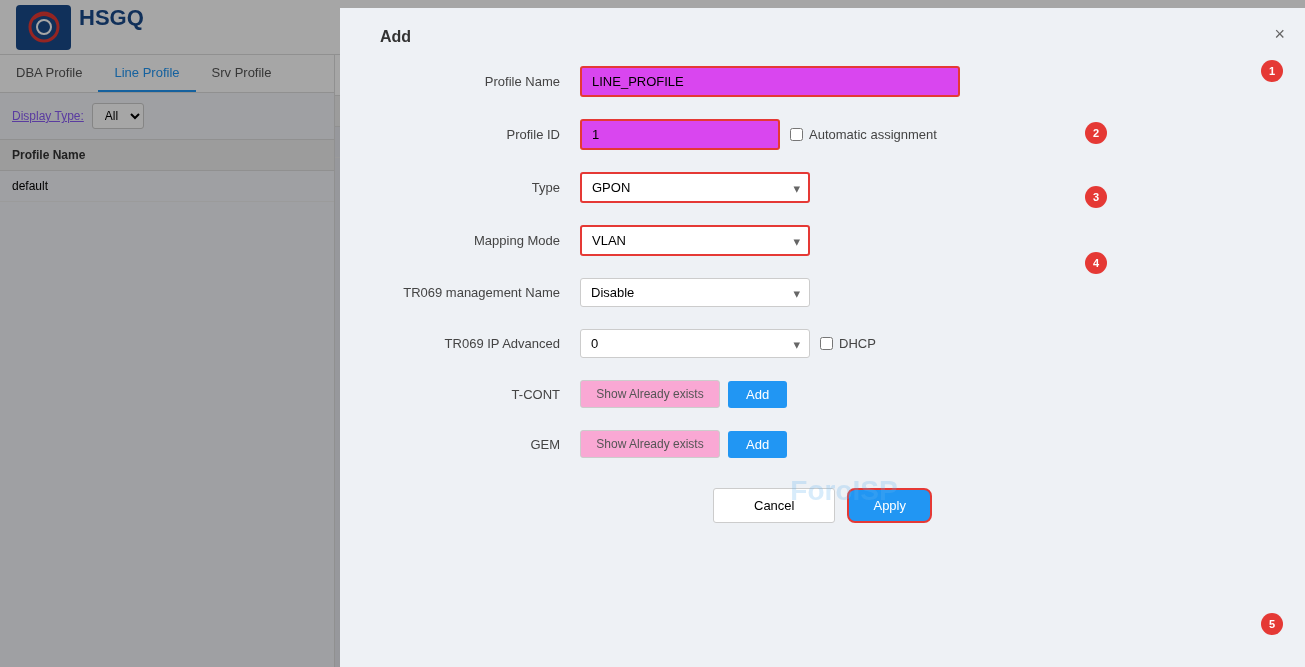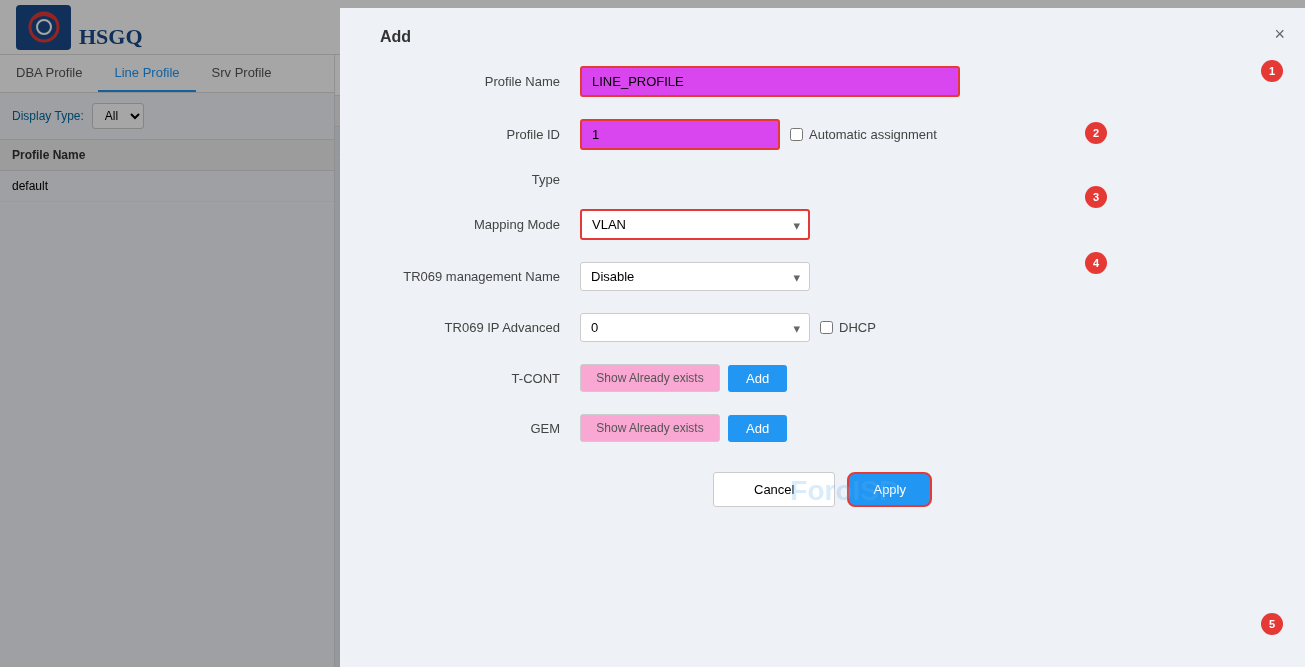--- a/index.html
+++ b/index.html
@@ -2,35 +2,35 @@
 <html><head>
   <meta charset="utf-8">
   <style>
     * { box-sizing: border-box; margin: 0; padding: 0; }
     body { font-family: Arial, sans-serif; font-size: 13px; background: #e8eaf0; width: 1305px; height: 667px; overflow: hidden; position: relative; }
 
     
     .topnav {
       display: flex; align-items: center; background: #fff; height: 55px; padding: 0 16px; border-bottom: 1px solid #ddd; position: absolute; top: 0; left: 0; right: 0; z-index: 1;
     }
-    .logo { display: flex; align-items: flex-end; margin-right: auto; font-family: Liberation Serif, serif; }
+    .logo { display: flex; align-items: flex-start; margin-right: auto; }
     .logo-box { width: 55px; height: 45px; background: #1a4a8a; border-radius: 4px; display: flex; align-items: center; justify-content: center; margin-right: 8px; }
     .logo-text { font-size: 22px; font-weight: bold; color: #1a4a8a; }
     .nav-links { display: flex; gap: 20px; }
     .nav-link { color: #555; text-decoration: none; font-size: 13px; padding: 4px 8px; }
     .nav-link.blue { color: #2196F3; }
 
     
     .main-area { position: absolute; top: 55px; left: 0; right: 0; bottom: 0; display: flex; }
     .sidebar { width: 335px; background: #f5f6fa; border-right: 1px solid #ddd; padding: 0; }
     .tabs { display: flex; border-bottom: 1px solid #ddd; background: #fff; }
     .tab { padding: 10px 16px; cursor: pointer; font-size: 13px; color: #555; border-bottom: 2px solid transparent; }
     .tab.active { color: #2196F3; border-bottom: 2px solid #2196F3; }
     .filter-row { display: flex; align-items: center; padding: 10px 12px; border-bottom: 1px solid #ddd; }
-    .filter-label { font-size: 12px; color: #0369a1; margin-right: 8px; }
+    .filter-label { font-size: 12px; color: #8b5cf6; margin-right: 8px; text-decoration: underline; }
     .filter-select { border: 1px solid #ccc; border-radius: 3px; padding: 4px 8px; font-size: 12px; background: #fff; }
     .table-header { display: flex; background: #f0f0f0; padding: 8px 12px; border-bottom: 1px solid #ddd; font-weight: bold; font-size: 12px; color: #333; }
     .table-row-item { display: flex; align-items: center; padding: 8px 12px; border-bottom: 1px solid #eee; font-size: 12px; }
 
     .content-area { flex: 1; position: relative; }
     .content-header { display: flex; justify-content: flex-end; align-items: center; padding: 8px 16px; border-bottom: 1px solid #ddd; background: #fff; }
     .add-btn { background: #2196F3; color: #fff; border: none; border-radius: 3px; padding: 5px 14px; font-size: 12px; cursor: pointer; }
     .content-table-header { display: flex; padding: 8px 16px; background: #f0f0f0; border-bottom: 1px solid #ddd; font-weight: bold; font-size: 12px; }
     .content-row { display: flex; align-items: center; padding: 8px 16px; border-bottom: 1px solid #eee; font-size: 12px; }
     .action-links { display: flex; gap: 8px; margin-left: auto; }
@@ -163,20 +163,27 @@
     <span class="form-label">Profile ID</span>
     <input class="form-input medium highlight-red" type="text" value="1" style="">
     <label class="checkbox-label">
       <input type="checkbox" style="">
       <span>Automatic assignment</span>
     </label>
   </div>
 
   <div class="form-row">
     <span class="form-label">Type</span>
+    <div class="select-wrapper">
+      <select class="form-select highlight-red">
+        <option>GPON</option>
+        <option>EPON</option>
+        <option>XGS-PON</option>
+      </select>
+    </div>
   </div>
 
   <div class="form-row">
     <span class="form-label">Mapping Mode</span>
     <div class="select-wrapper">
       <select class="form-select highlight-red">
         <option>VLAN</option>
         <option>GEM Port</option>
         <option>Priority Queue</option>
       </select>

